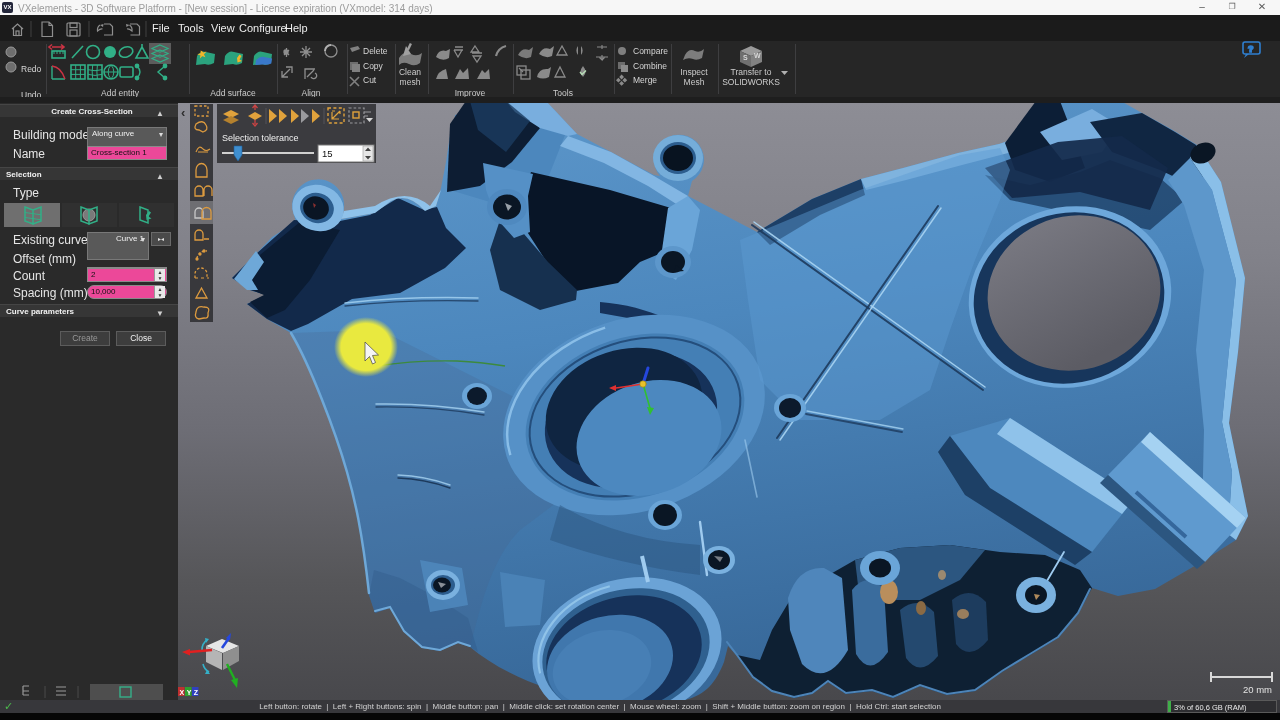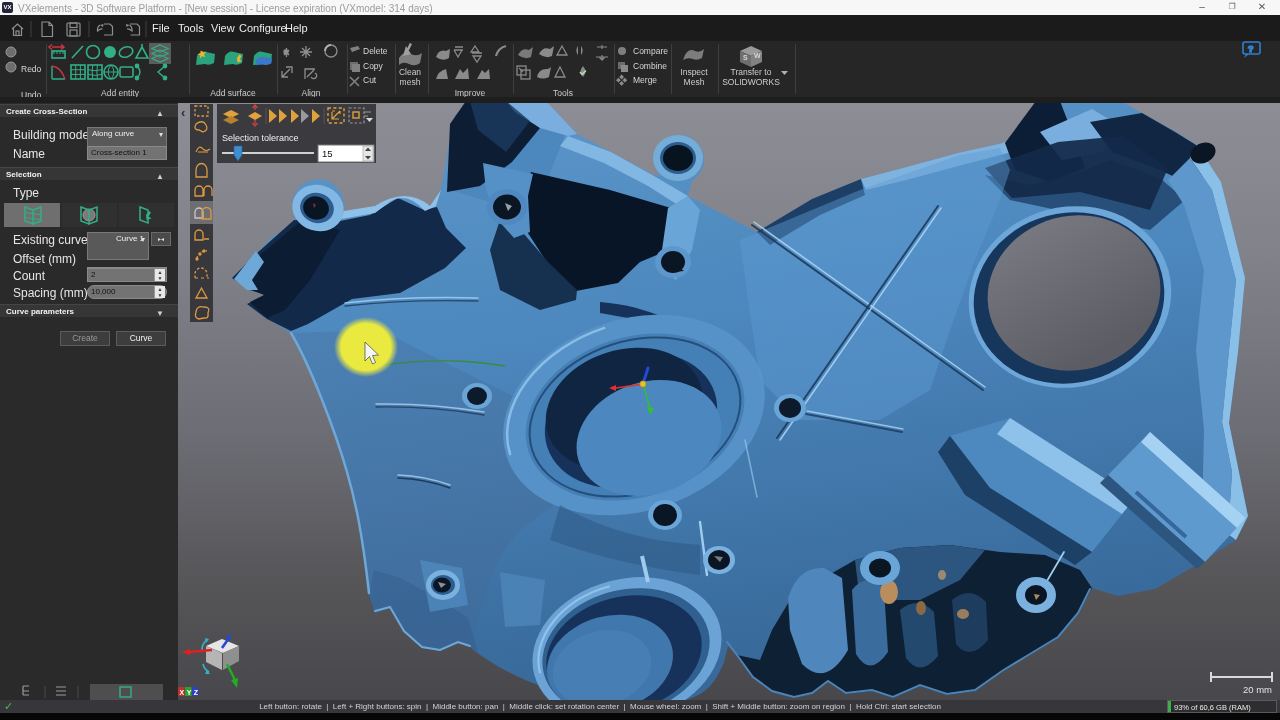--- a/index.html
+++ b/index.html
@@ -21,21 +21,21 @@
 #ribbonedge { left:0; top:97px; width:1280px; height:6px; background:#1e1e1e; }
 .rsep { top:3px; width:1px; height:50px; background:#3e3e40; }
 .rlabel { font-size:8.5px; color:#cccccc; text-align:center; }
 .rtext { font-size:8.5px; color:#d6d6d6; }
 
 #panel { left:0; top:103px; width:178px; height:597px; background:#2a2a2a; }
 .phead { left:0; width:178px; height:13px; background:#363636; border-top:1px solid #454545;
   font-size:8px; font-weight:bold; color:#f2f2f2; padding-left:6px; line-height:13px;}
 .phead .chev { position:absolute; right:14px; top:2px; font-size:8px; font-weight:normal; color:#cfcfcf;}
 .plabel { left:13px; font-size:12px; color:#e6e6e6; }
-.pinput { left:87px; width:80px; height:14px; background:#737373; border:1px solid #8a8a8a;
+.pinput { left:87px; width:80px; height:14px; background:#ec4899; border:1px solid #8a8a8a;
   font-size:8px; color:#111; padding-left:3px; line-height:12px;}
 .pdrop { left:87px; width:80px; height:28px; background:#595959; border:1px solid #787878;
   font-size:8px; color:#f0f0f0; padding-left:4px; line-height:12px;}
 .pdrop .dchev { position:absolute; right:3px; top:1px; font-size:8px; color:#dddddd;}
 .spin { position:absolute; right:1px; top:0px; width:11px; height:12px; background:#e8e8e8; border-left:1px solid #999;
   font-size:5px; color:#333; text-align:center; line-height:6px;}
 .pbtn { top:228px; width:50px; height:15px; background:#3d3d3d; border:1px solid #5c5c5c;
   font-size:8.5px; text-align:center; line-height:13px; }
 
 #viewport { left:178px; top:103px; width:1102px; height:597px; overflow:hidden; }
@@ -231,39 +231,39 @@
       <g fill="none" stroke="#2f7fd0" stroke-width="1.6">
         <rect x="1243" y="1" width="17" height="12" rx="2"></rect>
         <path d="M1246 13 l-2 4 l5 -4" fill="#2f7fd0" stroke="none"></path>
         <text x="1248" y="11" font-size="9" fill="#2f7fd0" font-weight="bold" font-family="Liberation Sans">?</text>
       </g>
     </svg>
   </div>
   <div id="ribbonedge" class="abs"></div>
 
   <div id="panel" class="abs">
-    <div class="abs phead" style="top:1px;">Create Cross-Section<span class="chev">▲</span></div>
+    <div class="abs phead" style="top:1px;text-align:center;">Create Cross-Section<span class="chev">▲</span></div>
     <div class="abs plabel" style="top:25px;">Building mode</div>
     <div class="abs pdrop" style="top:24px;">Along curve<span class="dchev">▾</span></div>
     <div class="abs plabel" style="top:44px;">Name</div>
     <div class="abs pinput" style="top:43px;">Cross-section 1</div>
     <div class="abs phead" style="top:64px;">Selection<span class="chev">▲</span></div>
     <div class="abs plabel" style="top:83px;">Type</div>
     <div class="abs plabel" style="top:130px;">Existing curve</div>
     <div class="abs pdrop" style="top:129px; width:62px;padding-left:28px;">Curve 1<span class="dchev">▾</span></div>
     <div class="abs" style="left:151px; top:129px; width:20px; height:14px; background:#4a4a4a; border:1px solid #6a6a6a; color:#ddd; font-size:6px; text-align:center; line-height:12px;">▸◂</div>
     <div class="abs plabel" style="top:149px;">Offset (mm)</div>
     <div class="abs pinput" style="top:164px;">0,000<span class="spin">▲<br>▼</span></div>
     <div class="abs plabel" style="top:166px;">Count</div>
     <div class="abs pinput" style="top:165px;">2<span class="spin">▲<br>▼</span></div>
     <div class="abs plabel" style="top:183px;">Spacing (mm)</div>
     <div class="abs pinput" style="top:182px;border-radius:7px;">10,000<span class="spin">▲<br>▼</span></div>
     <div class="abs phead" style="top:201px;">Curve parameters<span class="chev">▼</span></div>
     <div class="abs pbtn" style="left:60px; color:#989898;">Create</div>
-    <div class="abs pbtn" style="left:116px; color:#f2f2f2;">Curve</div>
+    <div class="abs pbtn" style="left:116px; color:#f2f2f2;">Close</div>
     <div id="typebtns" class="abs" style="left:0; top:0;">
       <svg width="178" height="597" viewBox="0 0 178 597">
         <rect x="4" y="100" width="56" height="24" fill="#6f6f6f"></rect>
         <rect x="62" y="100" width="55" height="24" fill="#303030"></rect>
         <rect x="119" y="100" width="55" height="24" fill="#303030"></rect>
         <g fill="none" stroke="#31b087" stroke-width="1.5">
           <path d="M25 104 l8 3 v14 l-8 -3 z M33 107 l8 -3 v14 l-8 3 z"></path>
           <path d="M25 109 l16 0 M25 114 l16 0" stroke-width="1" transform="skewY(8) translate(0,-113) translate(0,110)" opacity="0.9"></path>
           <circle cx="89" cy="112" r="6" fill="#7a7a7a" stroke="#9a9a9a" stroke-width="1"></circle>
           <path d="M81 104 l8 3 v14 l-8 -3 z M89 107 l8 -3 v14 l-8 3 z"></path>
@@ -561,15 +561,15 @@
       <text x="1272" y="693" font-size="9.5" fill="#e2e2e2" text-anchor="end" font-family="Liberation Sans">20 mm</text>
     </g>
   </svg>
   </div>
 
   <div id="statusbar" class="abs"></div>
   <div id="statustext" class="abs">Left button: rotate&nbsp; | &nbsp;Left + Right buttons: spin&nbsp; | &nbsp;Middle button: pan&nbsp; | &nbsp;Middle click: set rotation center&nbsp; | &nbsp;Mouse wheel: zoom&nbsp; | &nbsp;Shift + Middle button: zoom on region&nbsp; | &nbsp;Hold Ctrl: start selection</div>
   <div class="abs" style="left:4px; top:700px; color:#4cbb4c; font-size:11px;">✓</div>
   <div id="rambox" class="abs"></div>
   <div id="rambar" class="abs"></div>
-  <div id="ramtext" class="abs">93% of 60,6 GB (RAM)</div>
+  <div id="ramtext" class="abs">3% of 60,6 GB (RAM)</div>
   <div id="blackstrip" class="abs"></div>
 </div>
 
 </body></html>

